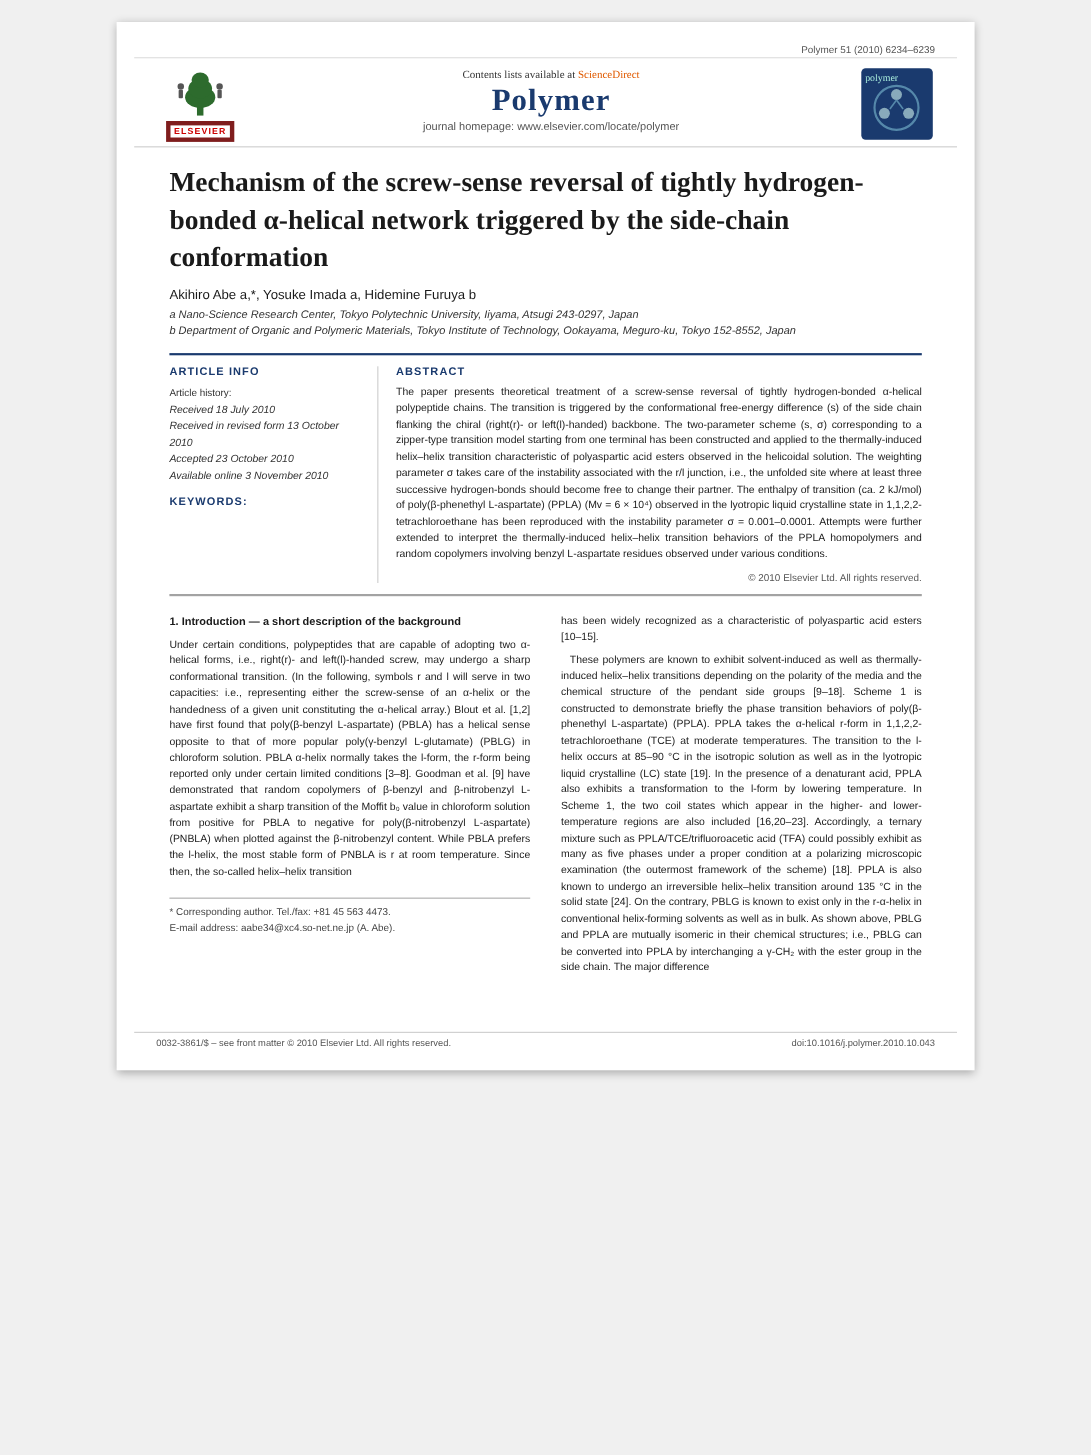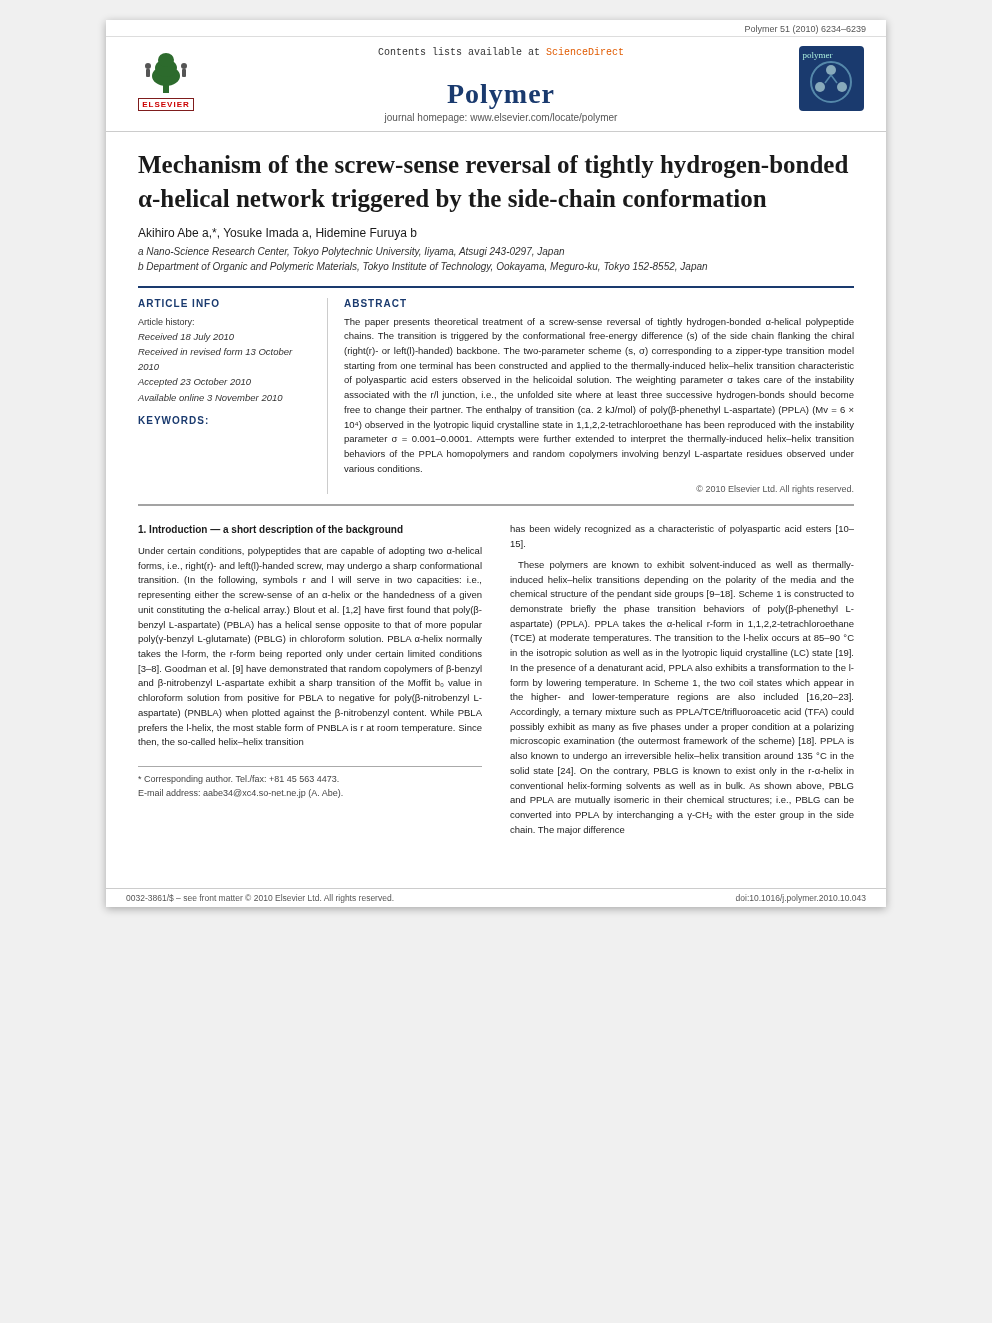--- a/index.html
+++ b/index.html
@@ -6,21 +6,21 @@
     body {
       background: #f0f0f0;
       font-family: 'Times New Roman', Times, serif;
       display: flex;
       justify-content: center;
       padding: 20px 0;
     }
     .page {
       width: 780px;
       background: #fff;
-      padding: 0;
+      padding: 16px;
       box-shadow: 0 2px 8px rgba(0,0,0,0.3);
     }
 
     
     .journal-header {
       padding: 6px 20px 4px 20px;
       text-align: center;
       border-bottom: 1px solid #ccc;
     }
     .journal-header-top {
@@ -36,33 +36,33 @@
       align-items: center;
       justify-content: center;
     }
     .elsevier-label {
       font-size: 8px;
       font-weight: bold;
       letter-spacing: 1px;
       color: #c00;
       margin-top: 2px;
       font-family: Arial, sans-serif;
-      border: 1px solid #7f1d1d;
+      border: 4px solid #7f1d1d;
       padding: 1px 3px;
     }
     .journal-center {
       flex: 1;
       text-align: center;
       padding: 4px 10px;
     }
     .sciencedirect-link {
       font-size: 10px;
       color: #333;
-      font-family: Liberation Mono, monospace;
-      margin-bottom: 20px;
+      font-family: Liberation Serif, serif;
+      margin-bottom: 2px;
     }
     .sciencedirect-link a {
       color: #e05a00;
       text-decoration: none;
     }
     .journal-name-big {
       font-size: 28px;
       font-weight: bold;
       color: #1a3a6e;
       font-family: 'Times New Roman', serif;

